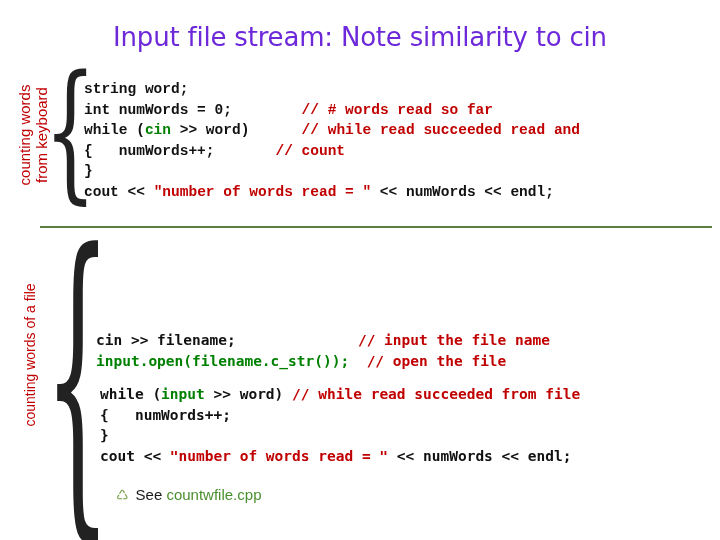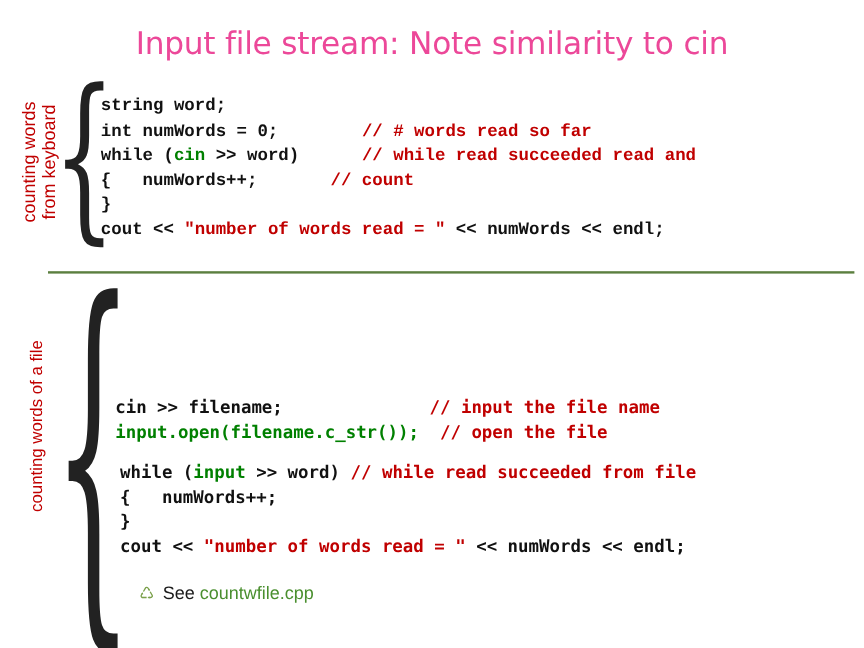--- a/index.html
+++ b/index.html
@@ -19,21 +19,21 @@
     width: 720px;
     height: 540px;
   }
   .title {
     position: absolute;
     left: 0;
     top: 22px;
     width: 720px;
     text-align: center;
     font-size: 26px;
-    color: #ec4899;
+    color: #6d28d9;
     font-family: "DejaVu Sans", sans-serif;
     font-weight: 400;
     letter-spacing: -0.2px;
   }
 
   
   .vlabel {
     position: absolute;
     color: #c00000;
     font-family: "Liberation Sans", sans-serif;

